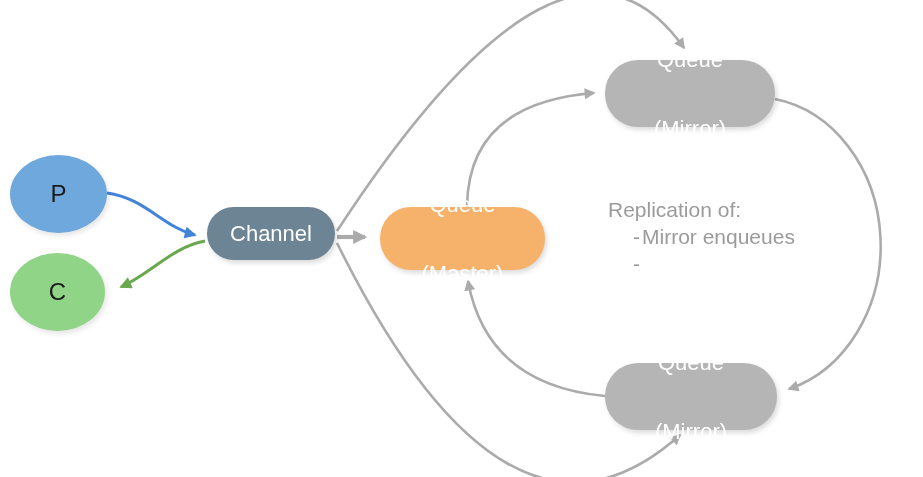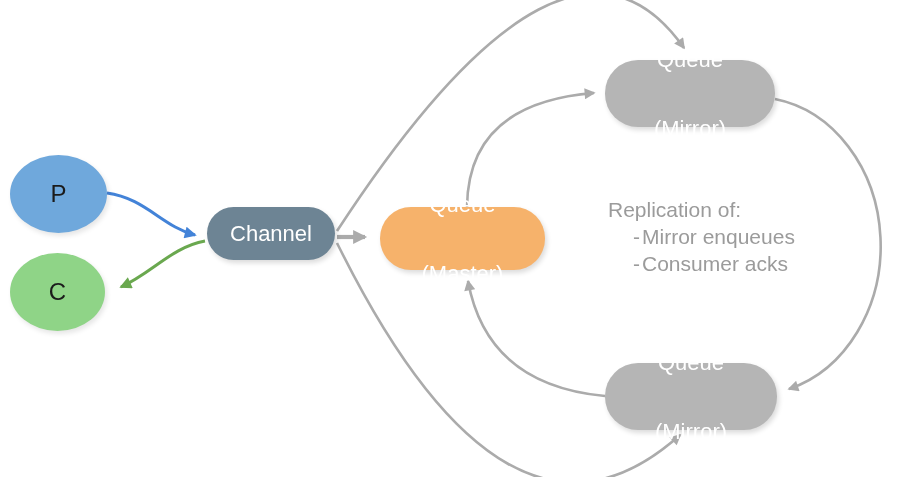--- a/index.html
+++ b/index.html
@@ -100,17 +100,16 @@
   </div>
 
   <div class="annotation">
     <div>Replication of:</div>
     <div class="row">
       <span class="dash">-</span>
       <span>Mirror enqueues</span>
     </div>
     <div class="row">
       <span class="dash">-</span>
-      <span>Consumer acks</span>
     </div>
   </div>
 
 </div>
 
 </body></html>

